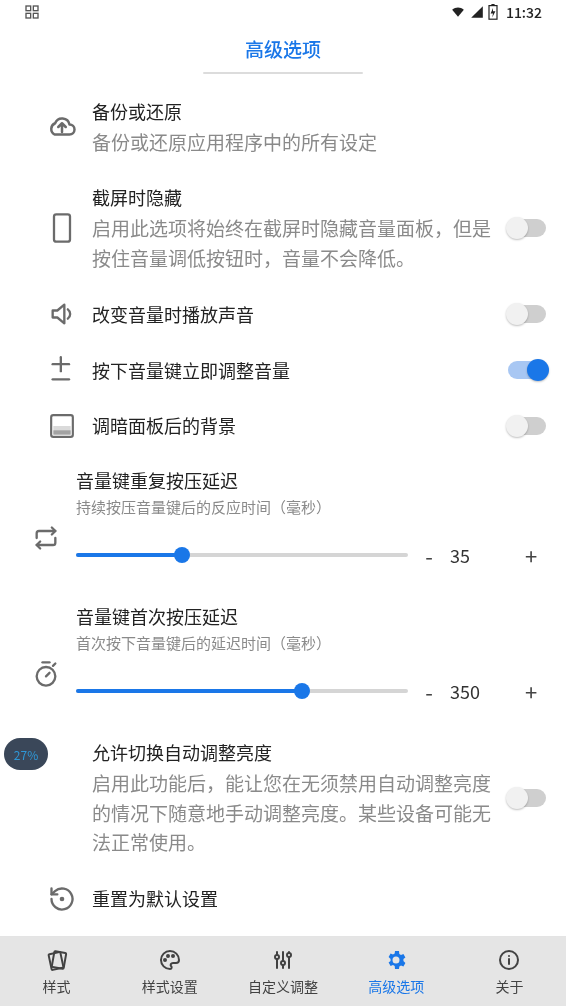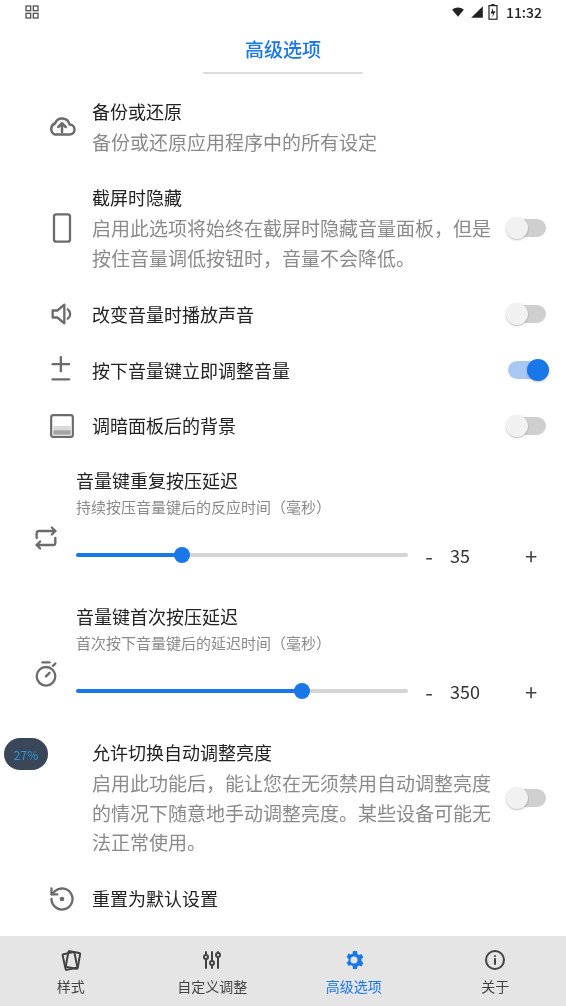--- a/index.html
+++ b/index.html
@@ -399,20 +399,31 @@
     <span>
       <svg width="24" height="24" viewBox="0 0 24 24" fill="none" stroke="currentColor" stroke-width="2" stroke-linejoin="round">
         <rect x="5" y="5" width="12" height="16" rx="1" transform="rotate(-12 11 13)"></rect>
         <rect x="8" y="4" width="12" height="16" rx="1" transform="rotate(10 14 12)"></rect>
       </svg>
     </span>
     <span>样式</span>
   </div>
   <div class="tab">
     <span>
+      <svg width="24" height="24" viewBox="0 0 24 24" fill="none" stroke="currentColor" stroke-width="2">
+        <path d="M12 3a9 9 0 1 0 0 18c2 0 2-2 1-3s0-3 2-3h3a3 3 0 0 0 3-3 9 9 0 0 0-9-9z"></path>
+        <circle cx="7" cy="12" r="1" fill="currentColor"></circle>
+          <circle cx="10" cy="8" r="1" fill="currentColor"></circle>
+        <circle cx="15" cy="8" r="1" fill="currentColor"></circle>
+      </svg>
+    </span>
+    <span>样式设置</span>
+  </div>
+  <div class="tab">
+    <span>
       <svg width="24" height="24" viewBox="0 0 24 24" fill="none" stroke="currentColor" stroke-width="2" stroke-linecap="round">
         <line x1="6" y1="4" x2="6" y2="20"></line>
           <circle cx="6" cy="9" r="2" fill="#f6f6f6"></circle>
         <line x1="12" y1="4" x2="12" y2="20"></line>
           <circle cx="12" cy="15" r="2" fill="#f6f6f6"></circle>
         <line x1="18" y1="4" x2="18" y2="20"></line>
           <circle cx="18" cy="7" r="2" fill="#f6f6f6"></circle>
       </svg>
     </span>
     <span>自定义调整</span>

